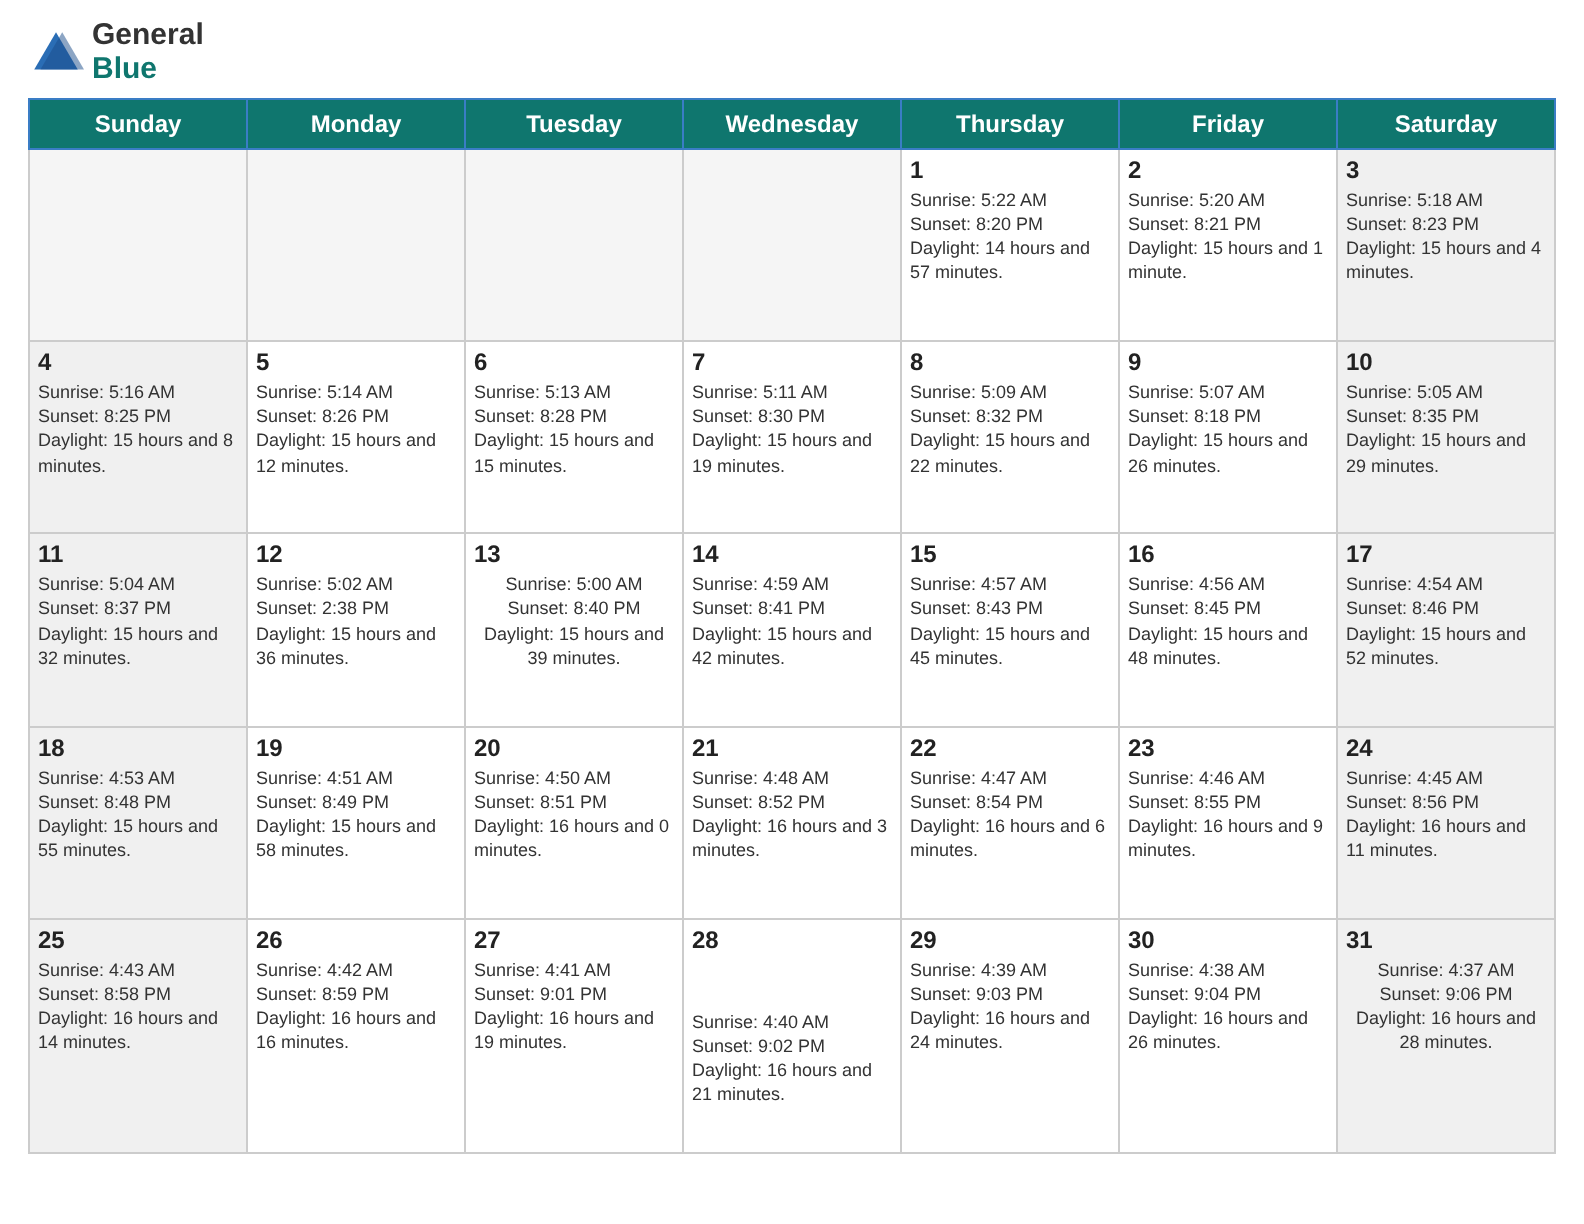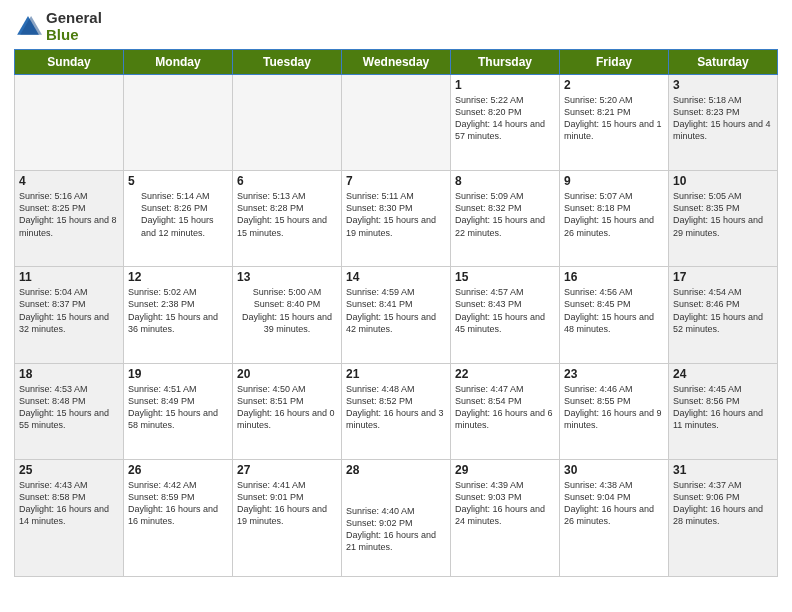--- a/index.html
+++ b/index.html
@@ -27,21 +27,21 @@
       display: flex;
       align-items: center;
       gap: 4px;
     }
     .logo-text {
       font-size: 15px;
       font-weight: bold;
       line-height: 1.1;
     }
     .logo-text .general { color: #333; }
-    .logo-text .blue { color: #4d7c0f; }
+    .logo-text .blue { color: #0f766e; }
     .logo-icon {
       width: 28px;
       height: 28px;
     }
     .title-block {
       text-align: right;
     }
     .month-year {
       font-size: 28px;
       font-weight: bold;
@@ -53,21 +53,21 @@
       color: #444;
     }
     .calendar {
       flex: 1;
       border: 1px solid #bbb;
       border-collapse: collapse;
       width: 100%;
       table-layout: fixed;
     }
     .calendar th {
-      background: #4d7c0f;
+      background: #0f766e;
       color: #fff;
       font-size: 12px;
       font-weight: bold;
       padding: 5px 4px;
       text-align: center;
       border: 1px solid #3a7dc5;
     }
     .calendar td {
       border: 1px solid #ccc;
       vertical-align: top;
@@ -157,21 +157,21 @@
         </tr>
         <tr>
           <td class="shaded">
             <span class="day-number">4</span>
             <div class="day-info" style="white-space: pre-line;">Sunrise: 5:16 AM
 Sunset: 8:25 PM
 Daylight: 15 hours and 8 minutes.</div>
           </td>
           <td>
             <span class="day-number">5</span>
-            <div class="day-info" style="white-space: pre-line; margin-left: 13px;">Sunrise: 5:14 AM
+            <div class="day-info" style="white-space: pre-line;">Sunrise: 5:14 AM
 Sunset: 8:26 PM
 Daylight: 15 hours and 12 minutes.</div>
           </td>
           <td>
             <span class="day-number">6</span>
             <div class="day-info" style="white-space: pre-line;">Sunrise: 5:13 AM
 Sunset: 8:28 PM
 Daylight: 15 hours and 15 minutes.</div>
           </td>
           <td>
@@ -319,20 +319,20 @@
 Daylight: 16 hours and 24 minutes.</div>
           </td>
           <td>
             <span class="day-number">30</span>
             <div class="day-info" style="white-space: pre-line;">Sunrise: 4:38 AM
 Sunset: 9:04 PM
 Daylight: 16 hours and 26 minutes.</div>
           </td>
           <td class="shaded">
             <span class="day-number">31</span>
-            <div class="day-info" style="white-space: pre-line;">Sunrise: 4:37 AM
+            <div class="day-info" style="white-space: pre-line; text-align: center;">Sunrise: 4:37 AM
 Sunset: 9:06 PM
 Daylight: 16 hours and 28 minutes.</div>
           </td>
         </tr>
       </tbody>
   </table>
 </div>
 
 </body></html>

